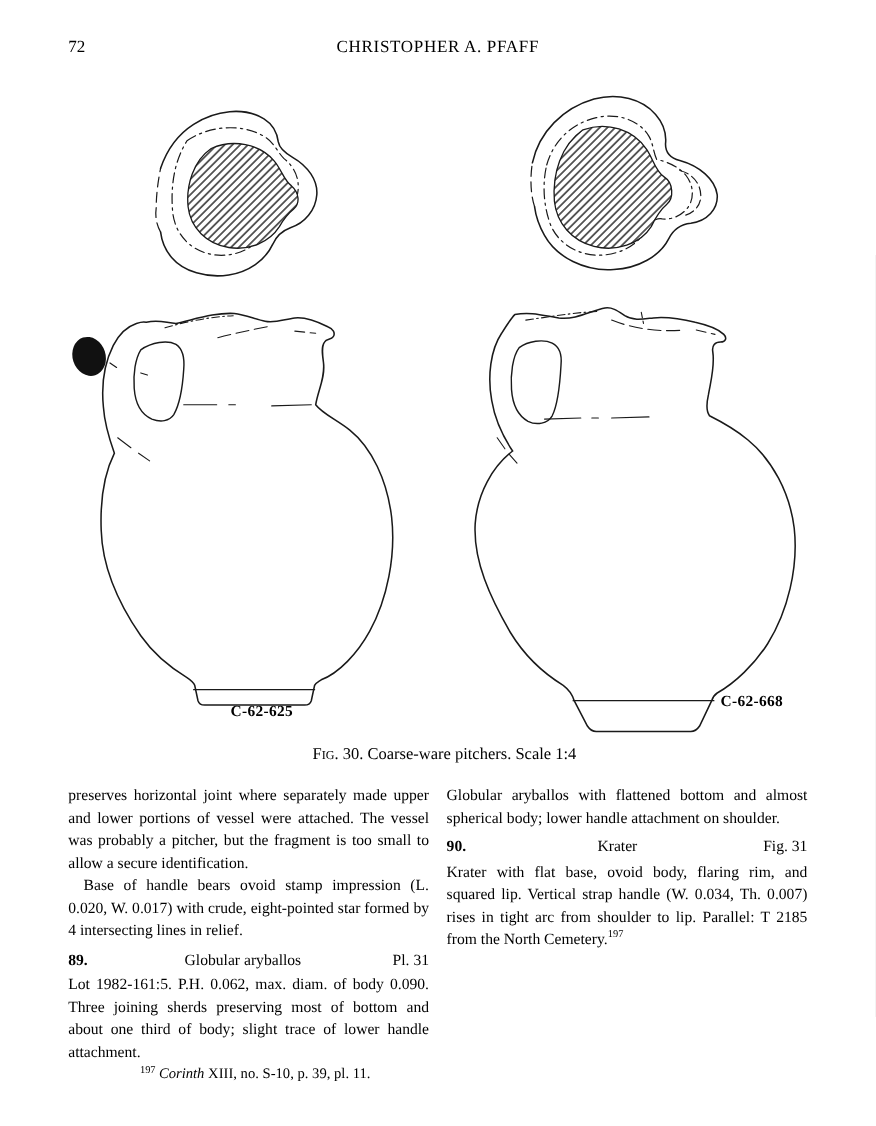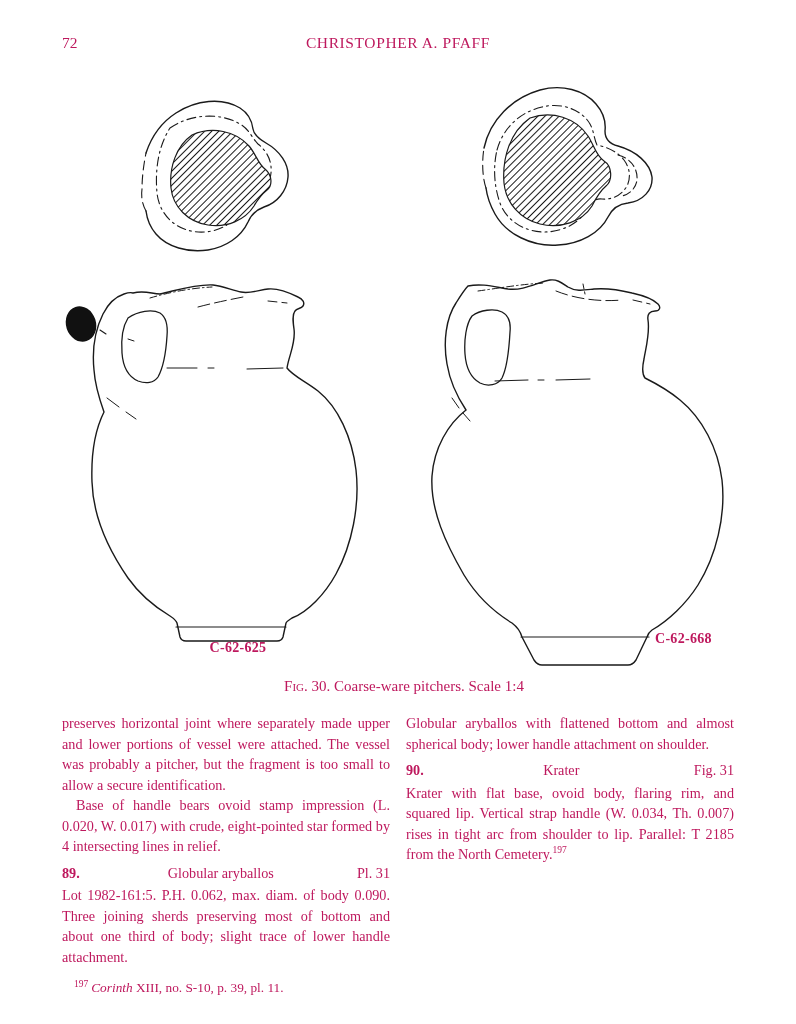--- a/index.html
+++ b/index.html
@@ -1,21 +1,21 @@
 <!DOCTYPE html>
 <html><head>
 <meta charset="utf-8">
 <style>
   html,body{margin:0;padding:0;background:#e8e8e8;}
   .page{
     position:relative;
     width:796px;height:1024px;
     background:#ffffff;
     font-family:"Liberation Serif", serif;
-    color:#be185d;
+    color:#000000;
     overflow:hidden;
   }
   
   .page-number{
     position:absolute;left:62px;top:34px;
     font-size:15.5px;
   }
   .running-head{
     position:absolute;left:0;right:0;top:34px;
     text-align:center;
@@ -49,23 +49,22 @@
   .entry-head{
     display:flex;align-items:baseline;
     margin:6px 0 2px 0;
     text-align:center;
   }
   .entry-num{font-weight:bold;}
   .entry-title{margin-left:13px;flex:1;}
   .entry-ref{margin-left:8px;}
   .entry-body{margin-left:18px;}
   .footnote{
-    margin-top:12px;
     font-size:13.3px;line-height:18px;
-    text-indent:12px;text-align:left;
+    text-indent:12px;text-align:center;
   }
   .footnote sup,.body-sup{font-size:9.5px;vertical-align:super;line-height:0;}
   .footnote .it{font-style:italic;}
   .footnote sup{margin-right:3px;}
 </style>
 </head>
 <body>
 
 <div class="page">
 

